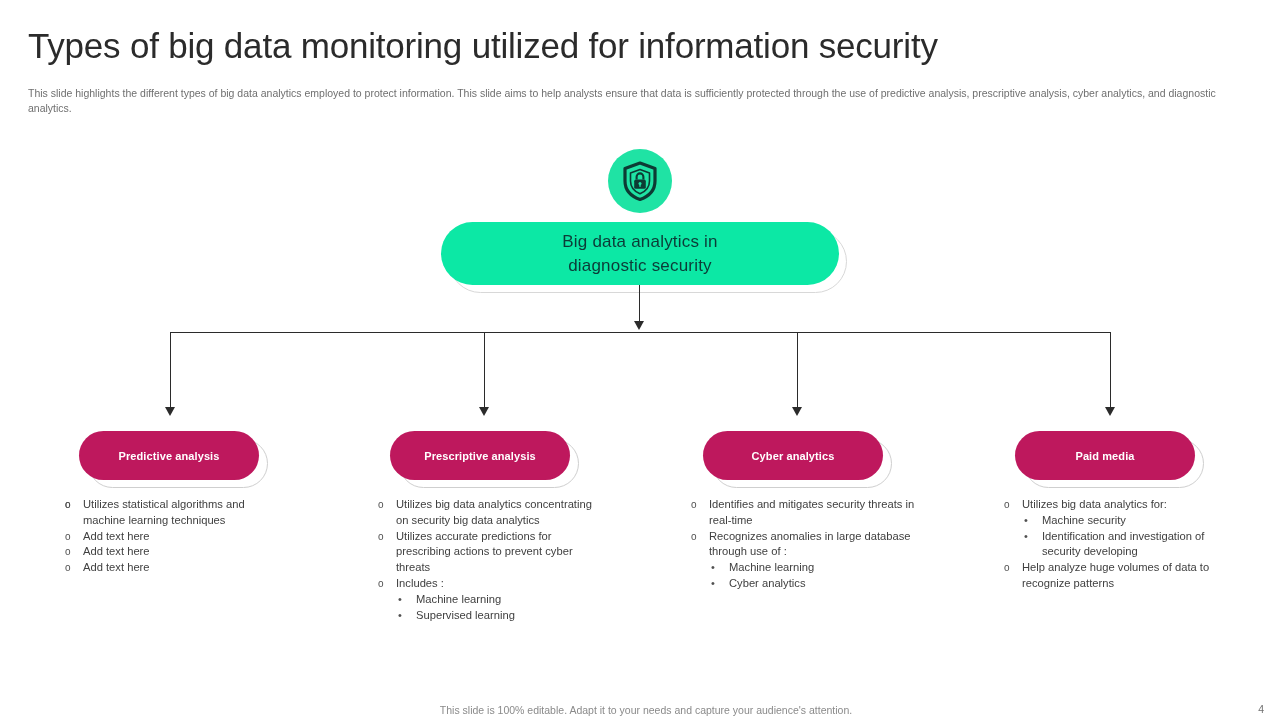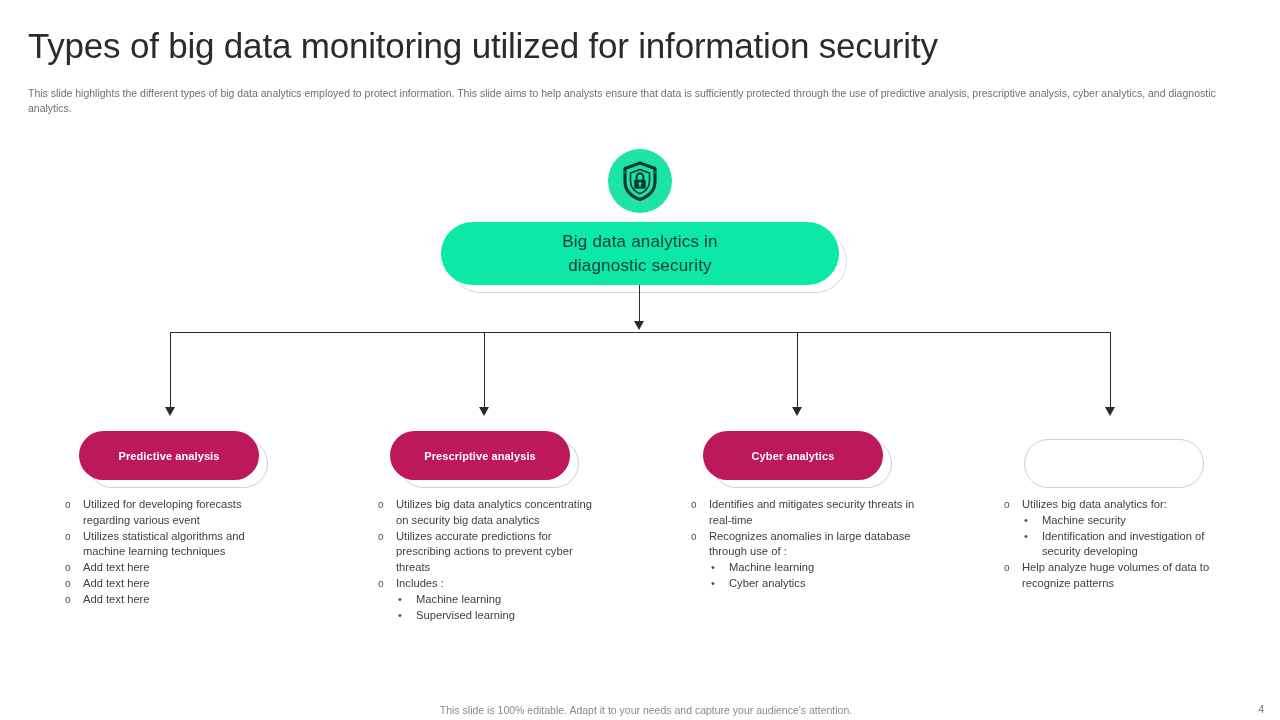--- a/index.html
+++ b/index.html
@@ -230,21 +230,20 @@
   <div class="arrow" style="left:1105px; top:407px;"></div>
 
   <div class="leaf-shadow" style="left:88px; top:439px;"></div>
   <div class="leaf" style="left:79px; top:431px;">
     <span>Predictive analysis</span>
   </div>
   <div class="bullets" style="left:57px; top:497px;">
     <ul>
       <li class="b-l1">
         <span class="mk">o</span>
-        <span>Utilized for developing forecasts regarding various event</span>
       </li>
       <li class="b-l1">
         <span class="mk">o</span>
         <span>Utilizes statistical algorithms and machine learning techniques</span>
       </li>
       <li class="b-l1">
         <span class="mk">o</span>
         <span>Add text here</span>
       </li>
       <li class="b-l1">
@@ -306,20 +305,23 @@
         <span>Machine learning</span>
       </li>
       <li class="b-l2">
         <span class="mk">•</span>
         <span>Cyber analytics</span>
       </li>
     </ul>
   </div>
 
   <div class="leaf-shadow" style="left:1024px; top:439px;"></div>
+  <div class="leaf" style="left:1015px; top:431px;">
+    <span>Paid media</span>
+  </div>
   <div class="bullets" style="left:996px; top:497px;">
     <ul>
       <li class="b-l1">
         <span class="mk">o</span>
         <span>Utilizes big data analytics for:</span>
       </li>
       <li class="b-l2">
         <span class="mk">•</span>
         <span>Machine security</span>
       </li>

